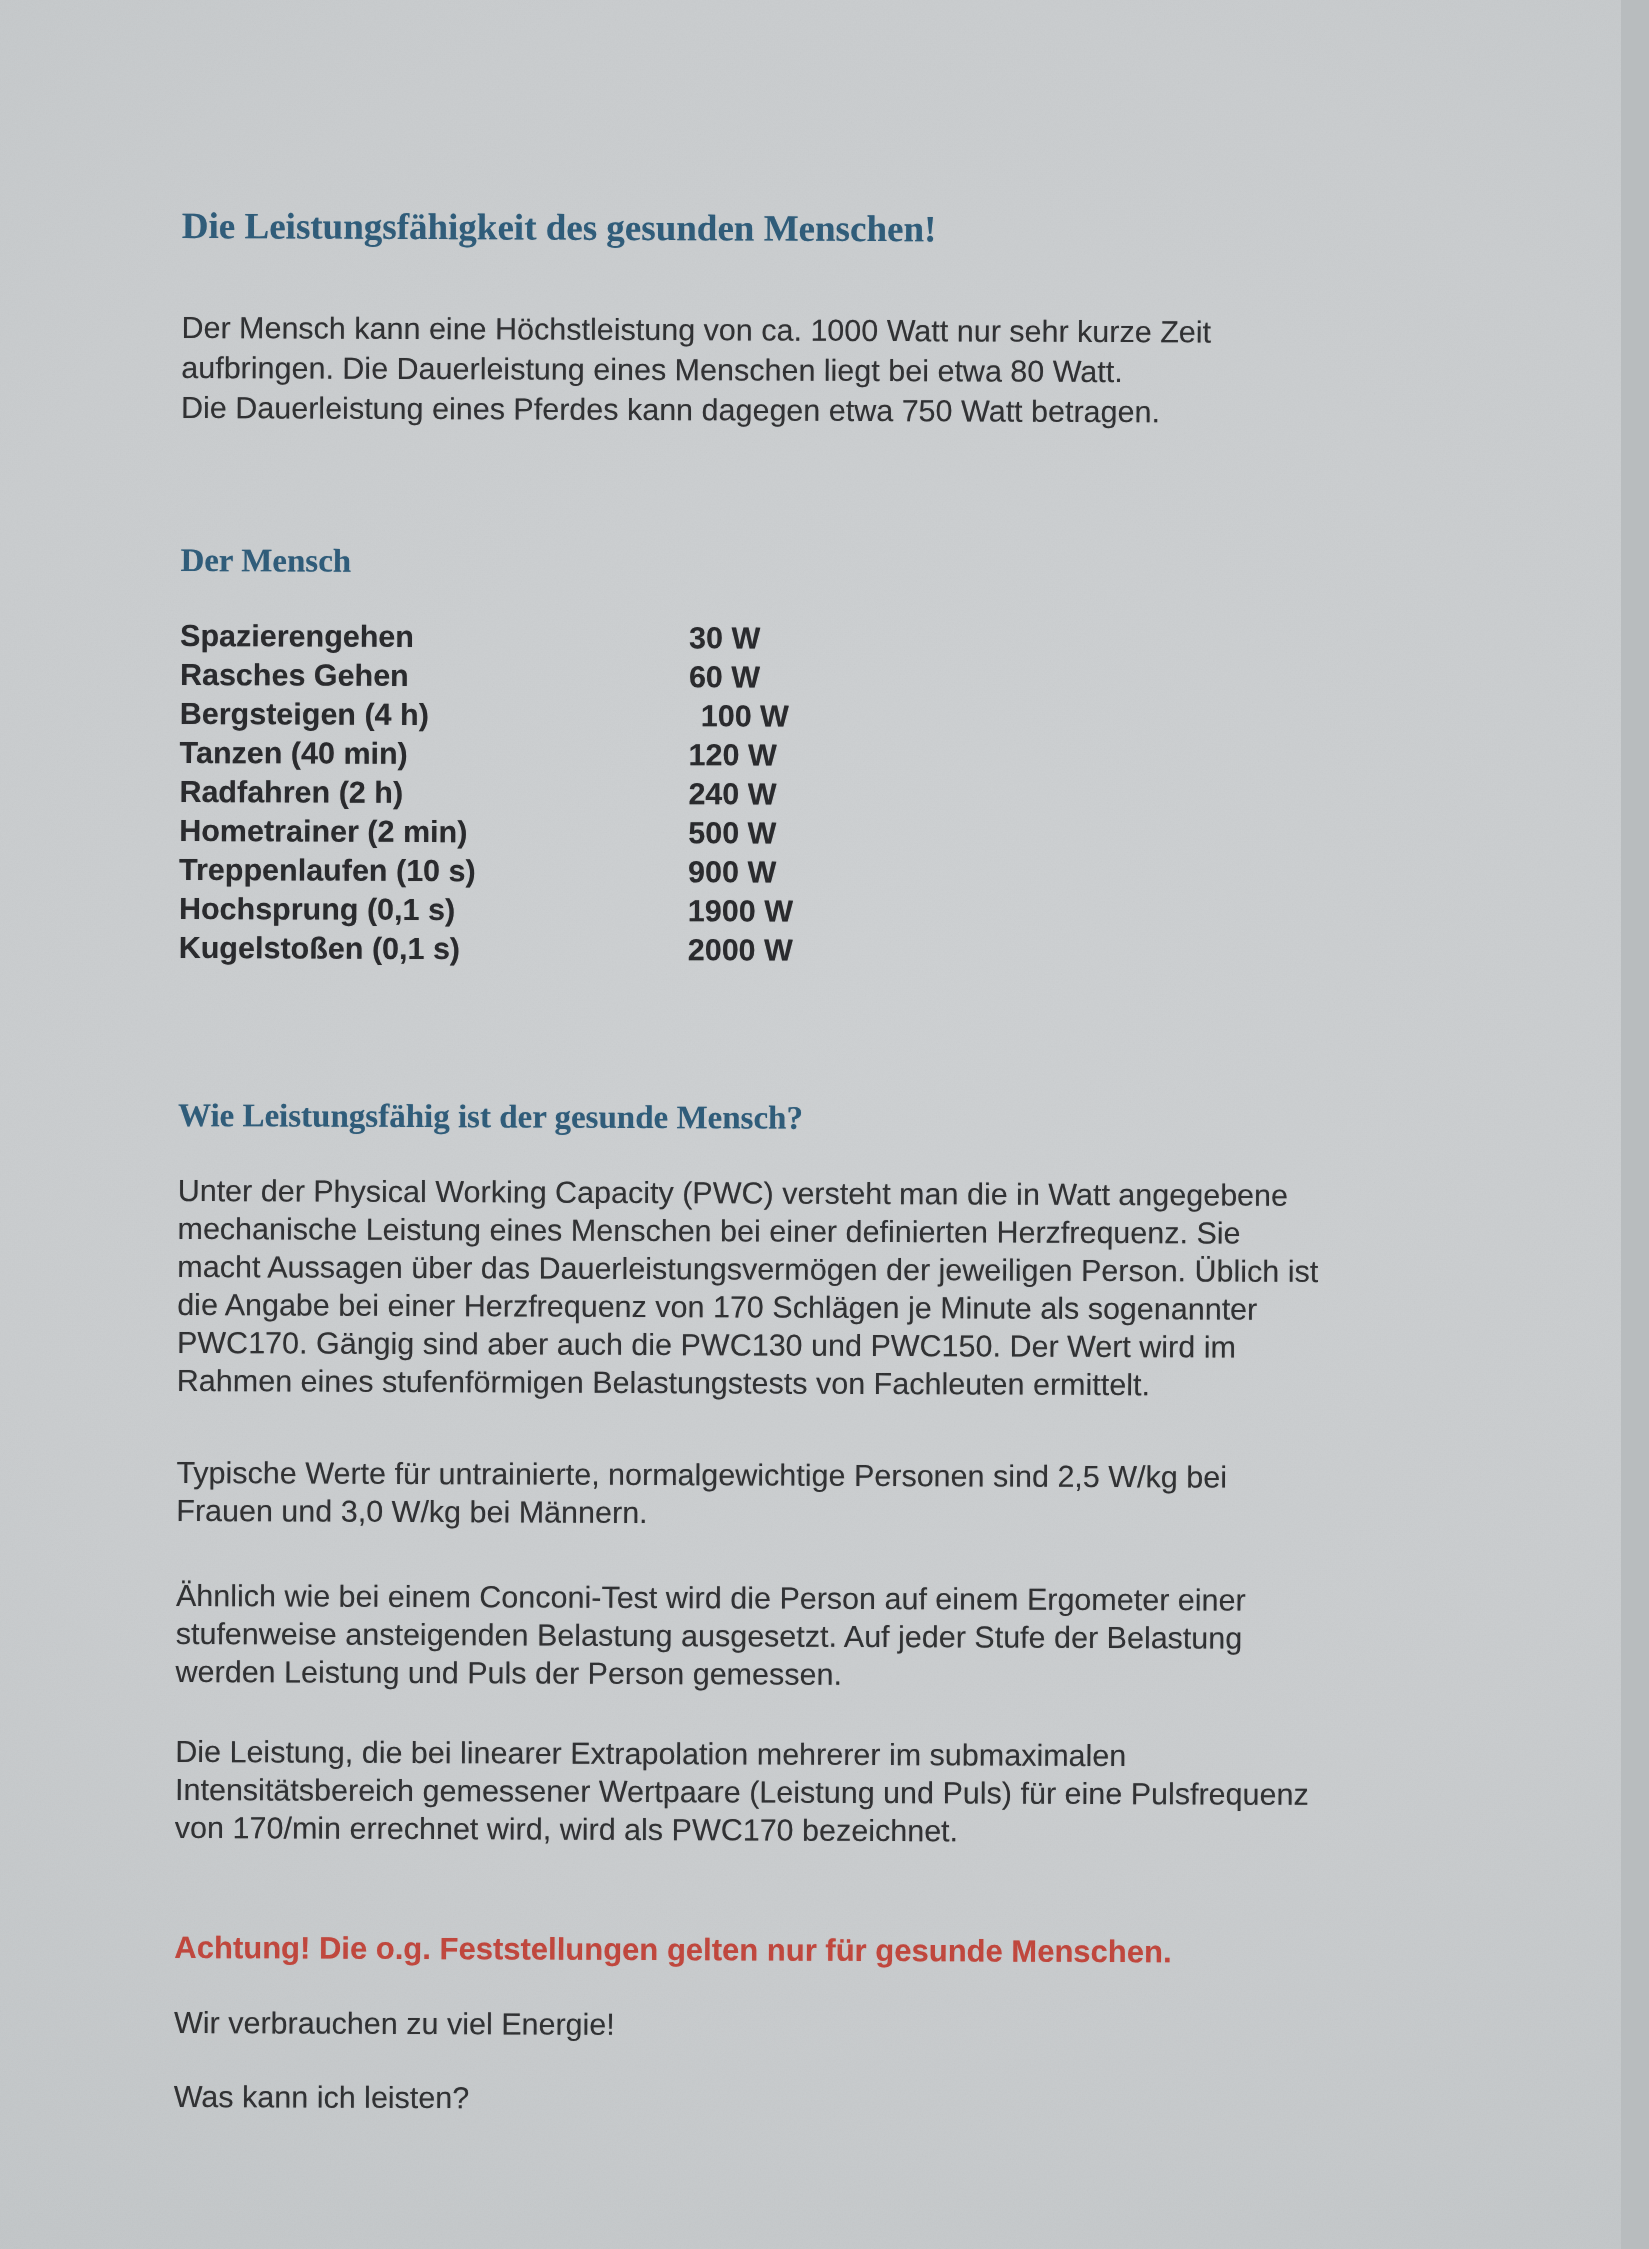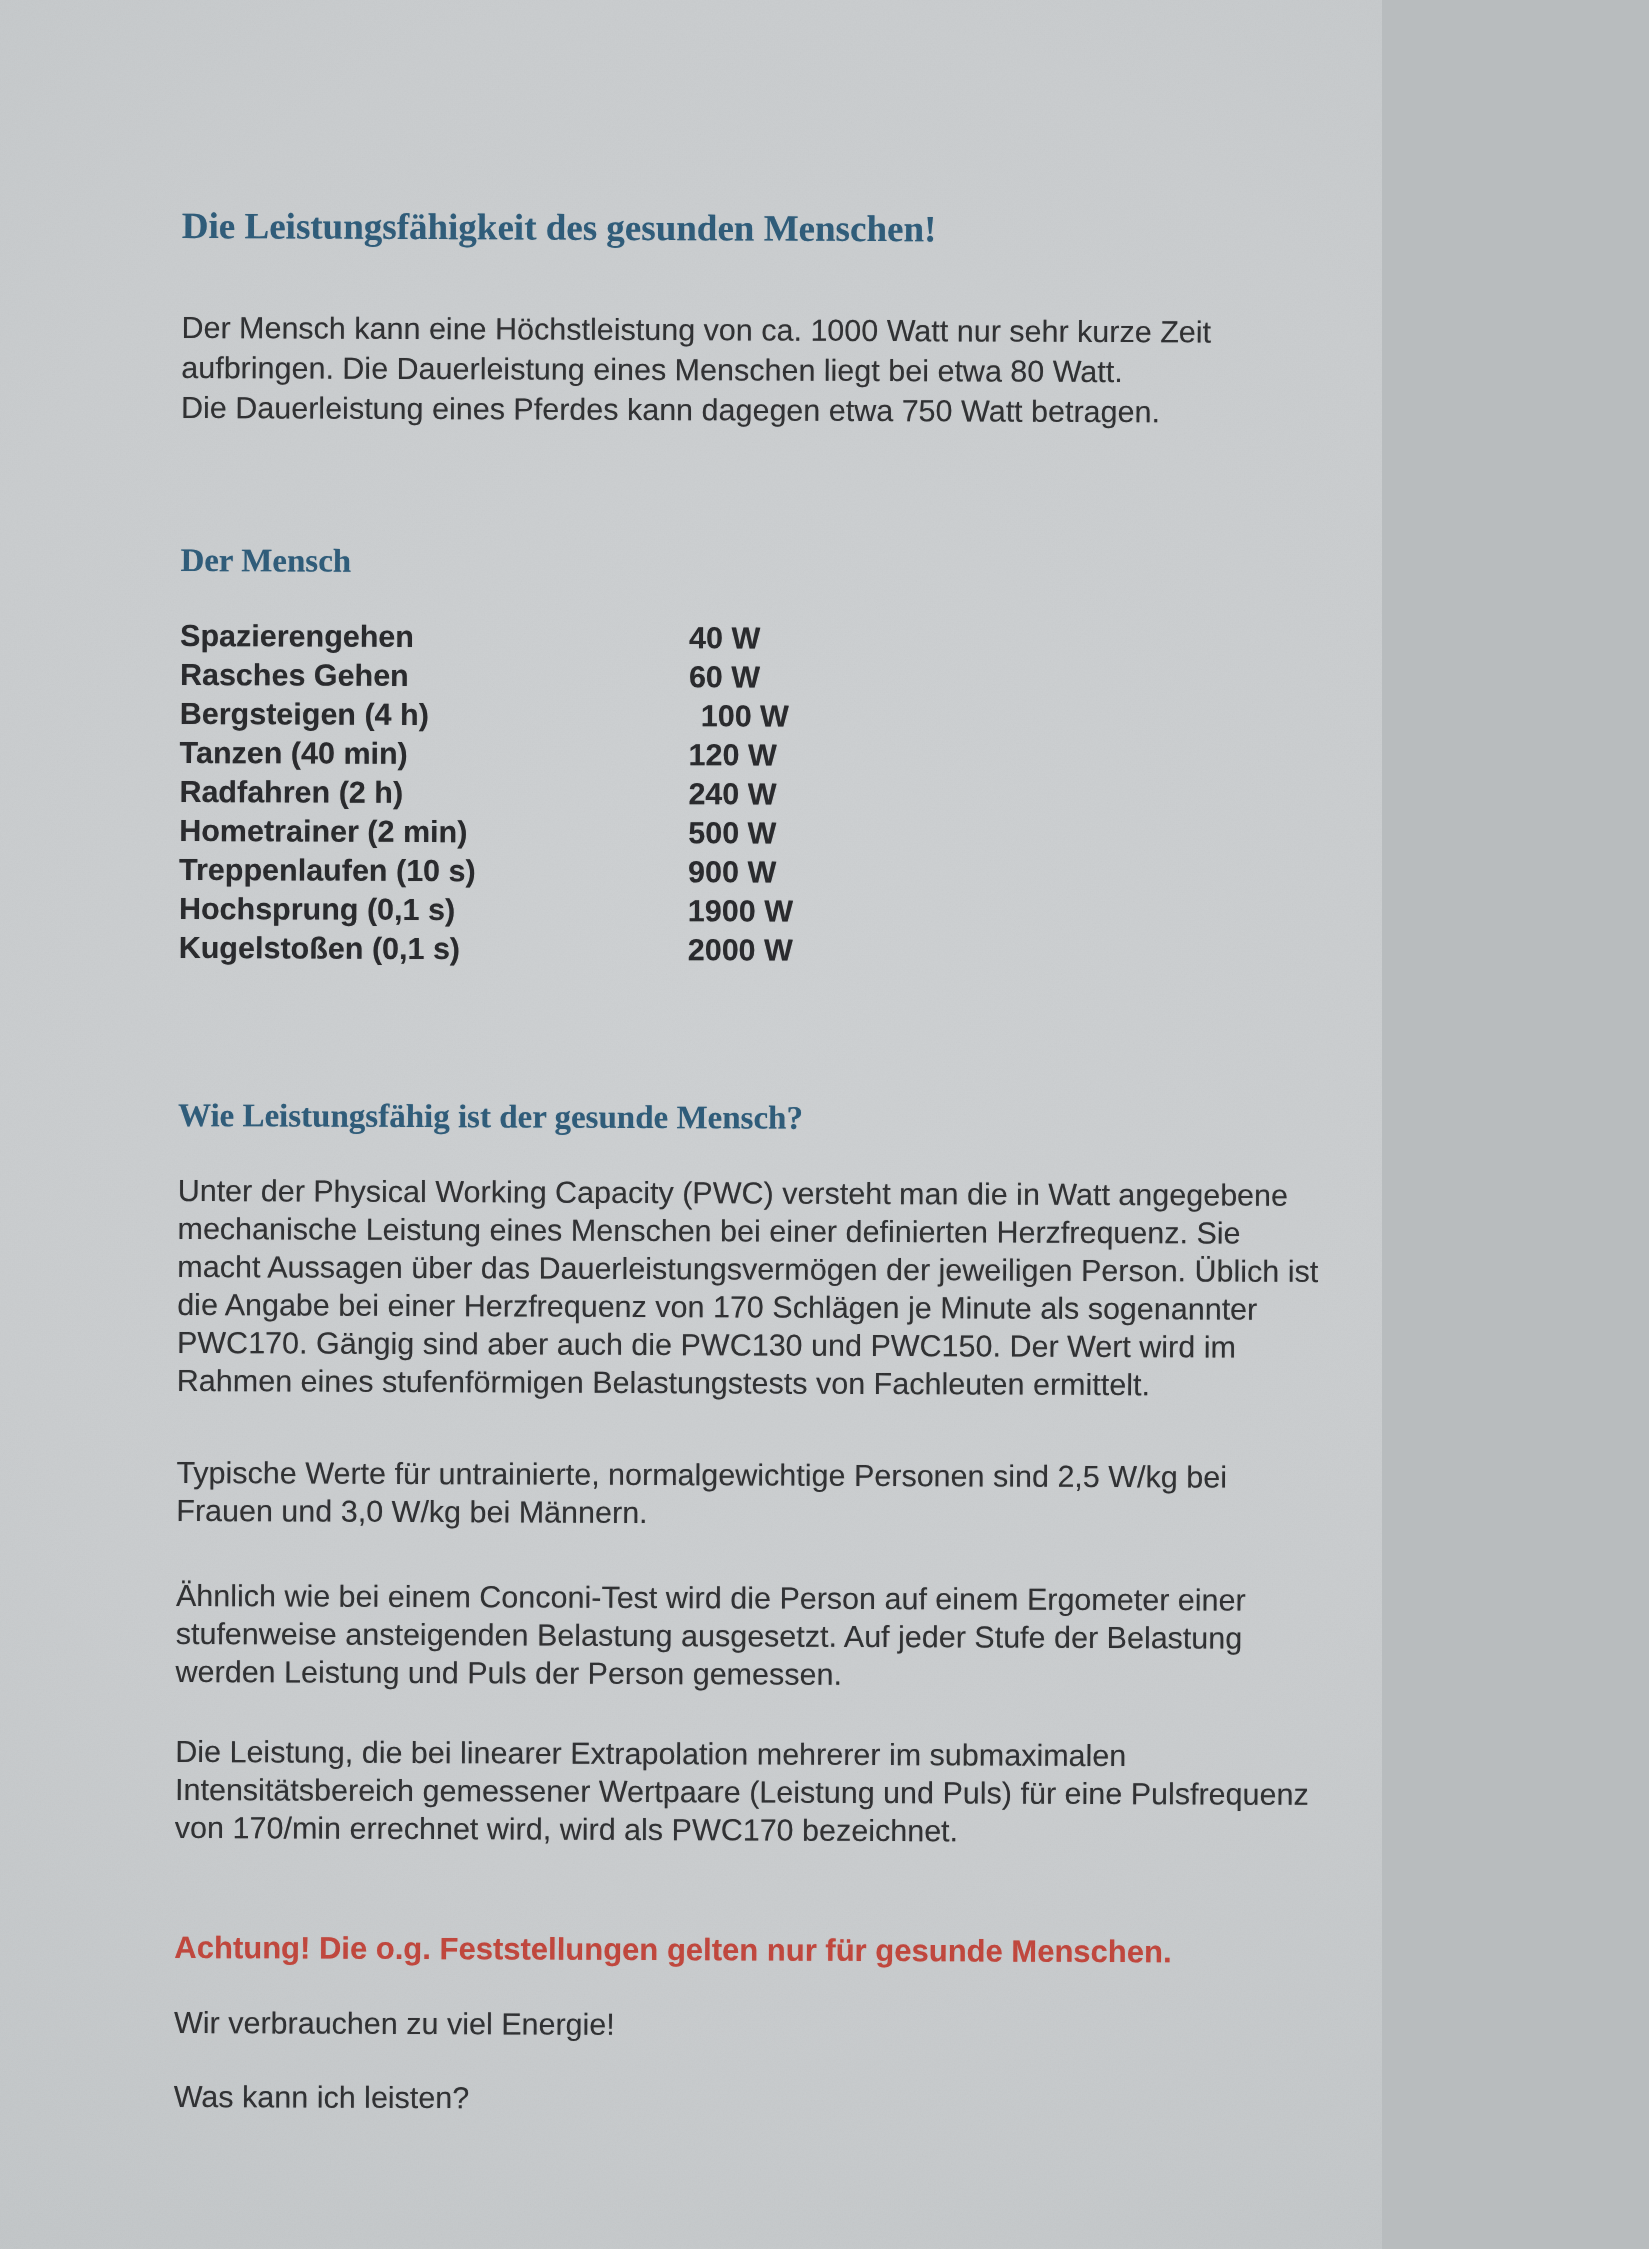--- a/index.html
+++ b/index.html
@@ -5,21 +5,21 @@
   html, body {
     margin: 0;
     padding: 0;
     width: 1650px;
     height: 2250px;
     overflow: hidden;
     background: #b8bcbe;
   }
   .photo {
     position: relative;
-    width: 1382px;
+    width: 1621px;
     height: 2250px;
     background:
       radial-gradient(130% 95% at 53% 42%, #cdd0d2 0%, #c9ccce 45%, #c2c6c8 72%, #b5b9bb 100%);
     overflow: hidden;
   }
   .sheet-content {
     position: absolute;
     left: 182px;
     top: 203px;
     width: 1356px;
@@ -104,21 +104,21 @@
       <div class="body-line" style="line-height:40px">Der Mensch kann eine Höchstleistung von ca. 1000 Watt nur sehr kurze Zeit</div>
       <div class="body-line" style="line-height:40px">aufbringen. Die Dauerleistung eines Menschen liegt bei etwa 80 Watt.</div>
       <div class="body-line" style="line-height:40px">Die Dauerleistung eines Pferdes kann dagegen etwa 750 Watt betragen.</div>
     </div>
 
     <h2 class="h2 h2-mensch">Der Mensch</h2>
 
     <div class="activity-table">
       <div class="activity-row">
         <span class="activity-label">Spazierengehen</span>
-        <span class="activity-value">40 W</span>
+        <span class="activity-value">30 W</span>
       </div>
       <div class="activity-row">
         <span class="activity-label">Rasches Gehen</span>
         <span class="activity-value">60 W</span>
       </div>
       <div class="activity-row">
         <span class="activity-label">Bergsteigen (4 h)</span>
         <span class="activity-value" style="padding-left:12px">100 W</span>
       </div>
       <div class="activity-row">

